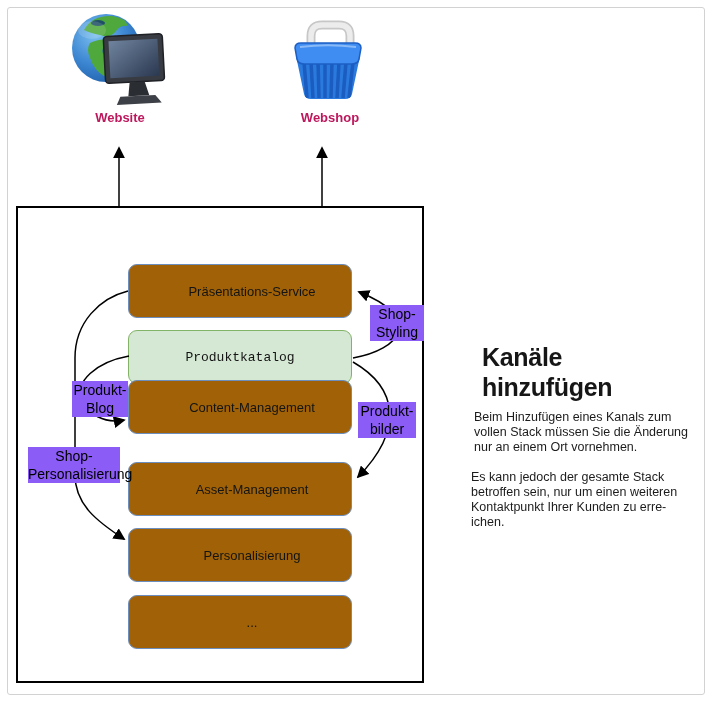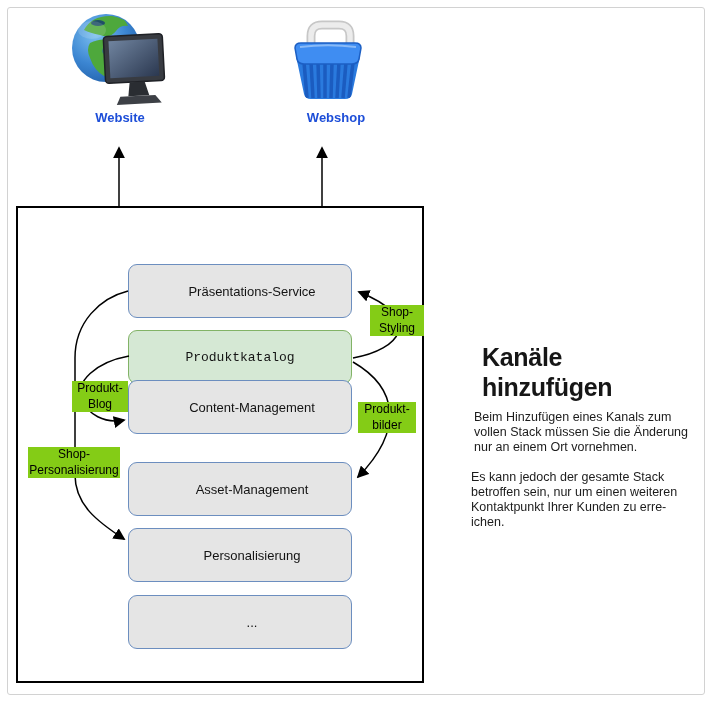--- a/index.html
+++ b/index.html
@@ -12,49 +12,49 @@
   .page-frame {
     position:absolute; left:7px; top:7px; width:696px; height:686px;
     border:1px solid #d2d2d2; border-radius:3px;
   }
   
   .channel-icon { position:absolute; }
   .icon-website { left:70px; top:10px; }
   .icon-webshop { left:283px; top:14px; }
   .channel-label {
     position:absolute; width:100px; text-align:center;
-    font-size:13px; font-weight:600; color:#1d4ed8; top:110px;
+    font-size:13px; font-weight:600; color:#be185d; top:110px;
   }
   .label-website { left:70px; }
-  .label-webshop { left:286px; }
+  .label-webshop { left:280px; }
 
   
   .stack-outline {
     position:absolute; left:16px; top:206px; width:408px; height:477px;
     border:2px solid #000; background:#fff; box-sizing:border-box;
   }
   
   .stack-box {
     position:absolute; left:128px; width:224px; height:54px;
     box-sizing:border-box; border-radius:9px;
     display:flex; align-items:center; justify-content:center;
     font-size:13px; color:#141414; z-index:2;
   }
-  .v-blue  { background:#e5e5e5; border:1.4px solid #6c8ebf;padding-left:24px; }
+  .v-blue  { background:#a16207; border:1.4px solid #6c8ebf;padding-left:24px; }
   .v-green { background:#d5e8d4; border:1.4px solid #82b366;font-family:Liberation Mono, monospace; }
   .pos-0 { top:264px; } .pos-1 { top:330px; } .pos-2 { top:380px; }
   .pos-3 { top:462px; } .pos-4 { top:528px; } .pos-5 { top:595px; }
 
   
   .arrows-svg { position:absolute; left:0; top:0; z-index:3; pointer-events:none; }
 
   
   .arrow-label {
-    position:absolute; z-index:4; background:#84cc16;
-    font-size:12px; line-height:1.3; text-align:center;
+    position:absolute; z-index:4; background:#8b5cf6;
+    font-size:14px; line-height:1.3; text-align:center;
     white-space:pre-line; color:#000;
   }
   .lbl-shop-styling { left:370px; top:305px; width:54px; }
   .lbl-produkt-blog { left:72px;  top:381px; width:56px; }
   .lbl-produkt-bilder { left:358px; top:402px; width:58px; }
   .lbl-shop-personalisierung { left:28px; top:447px; width:92px; }
 
   
   .panel-title {
     position:absolute; left:466px; top:326px; width:165px;

